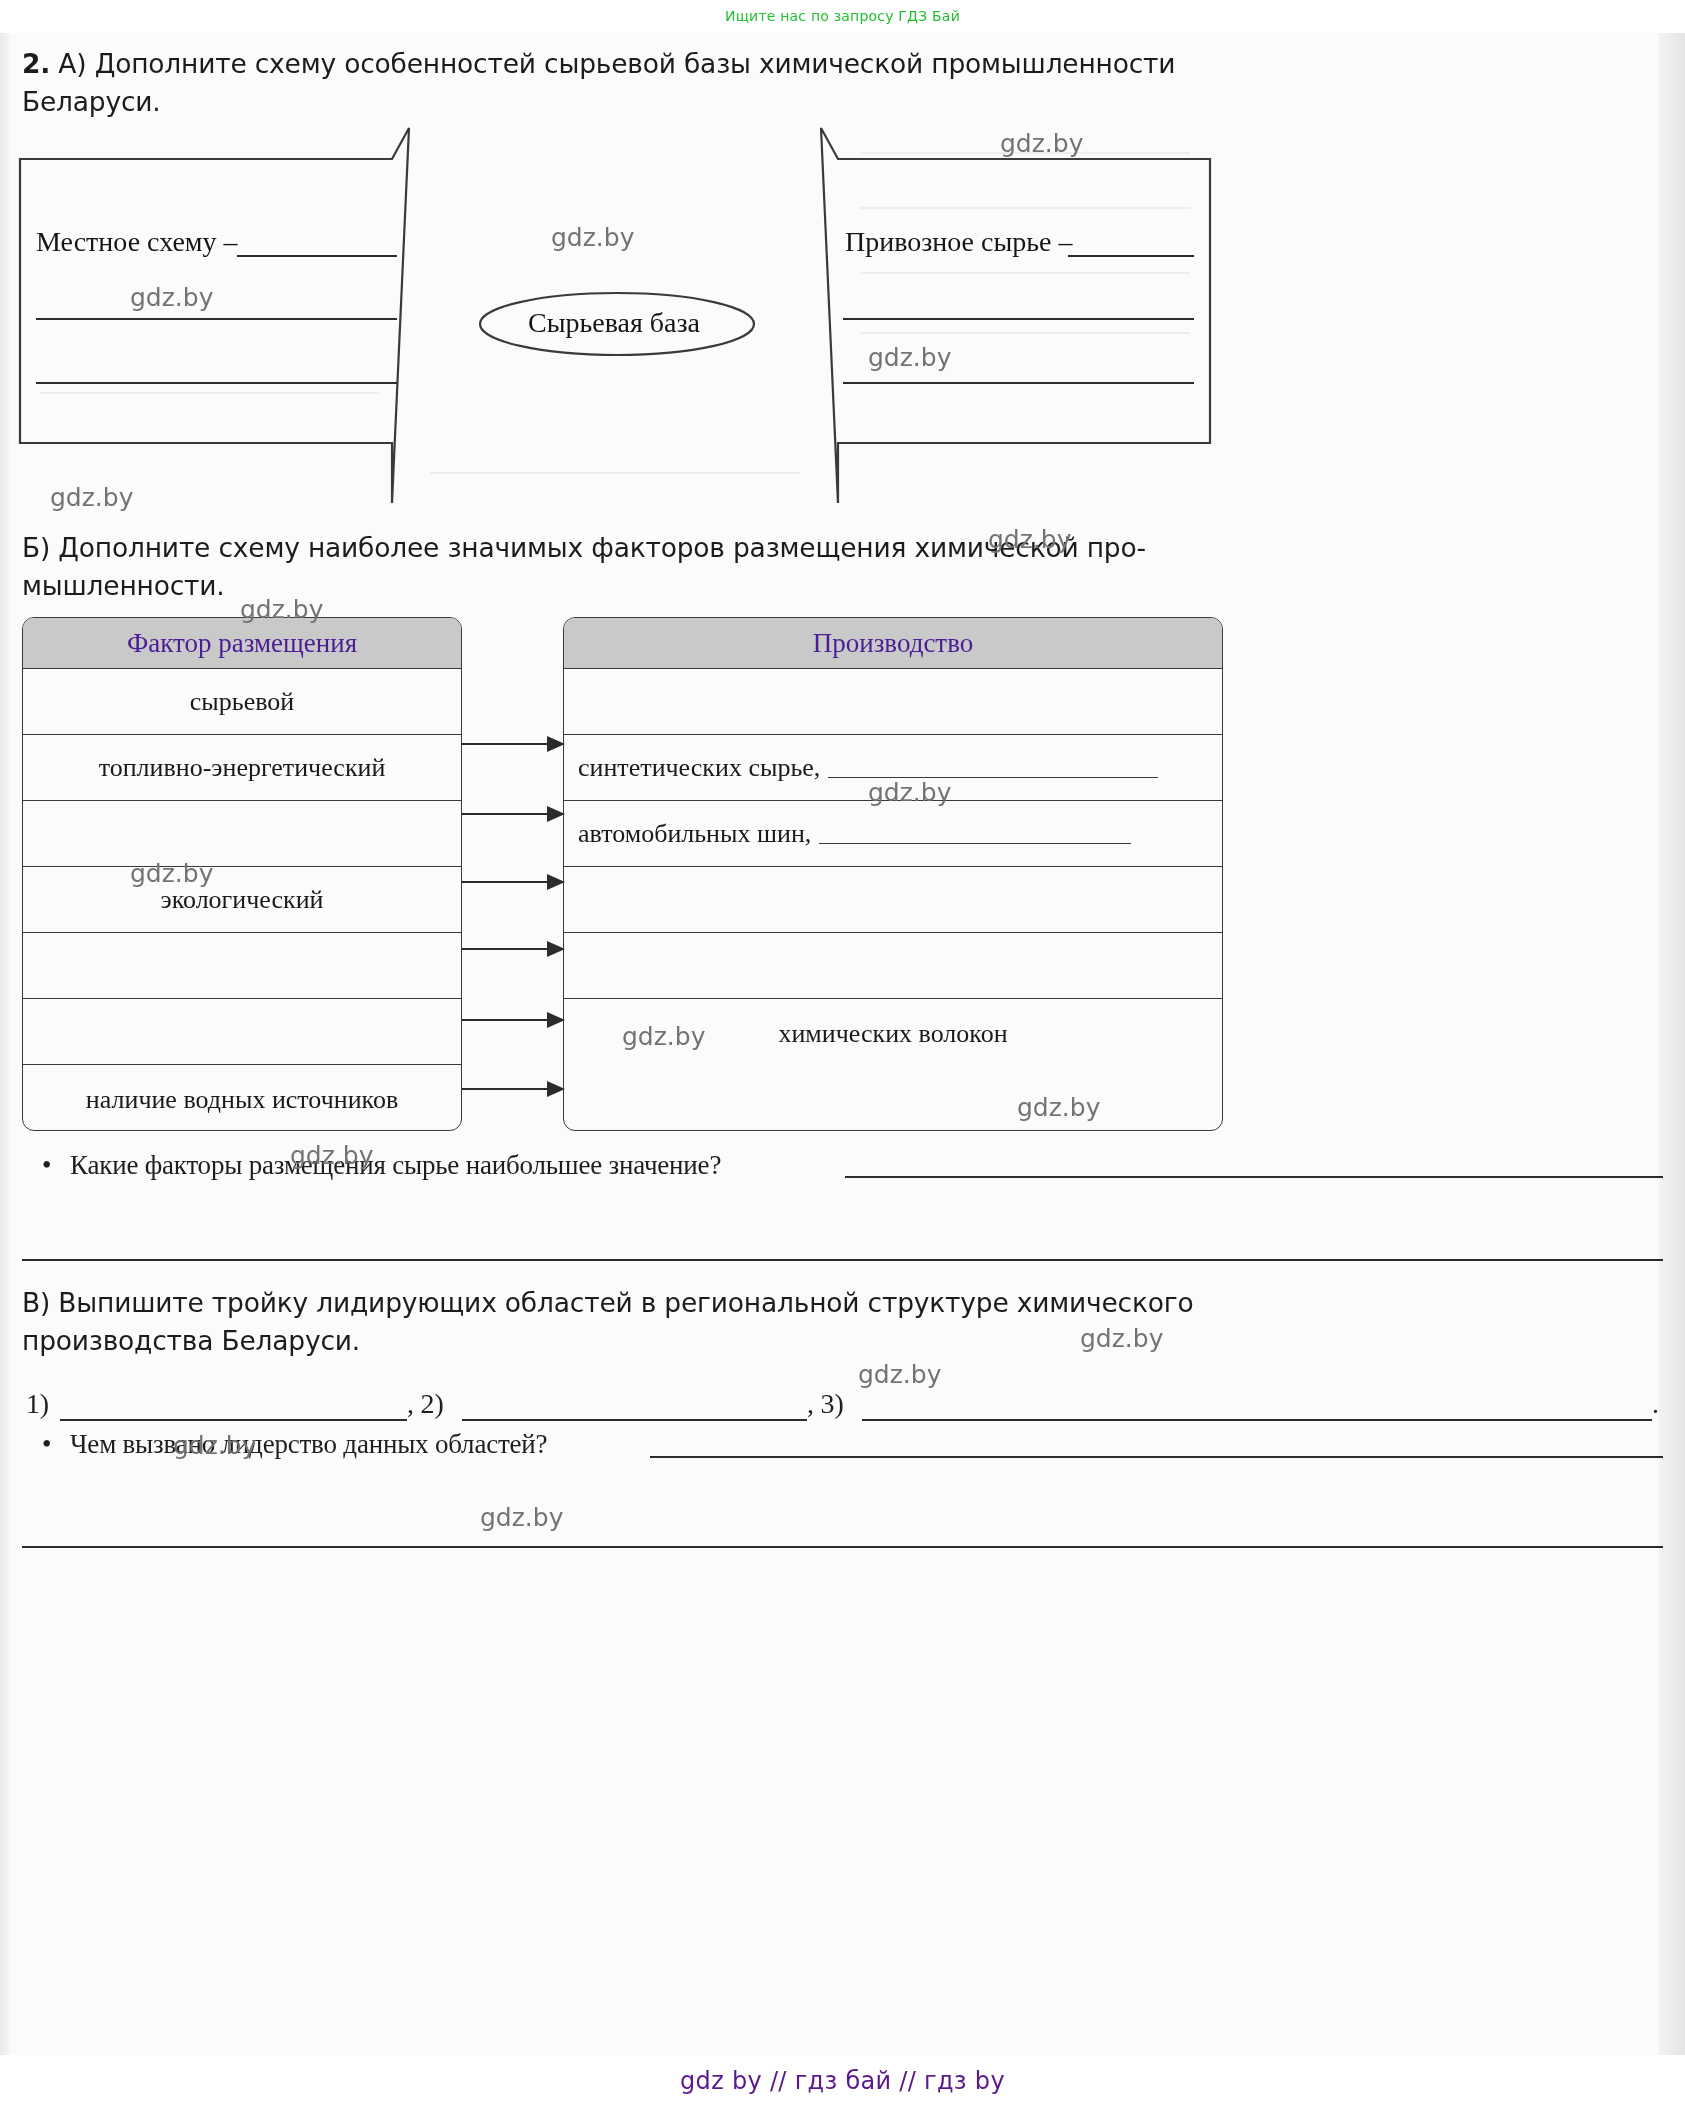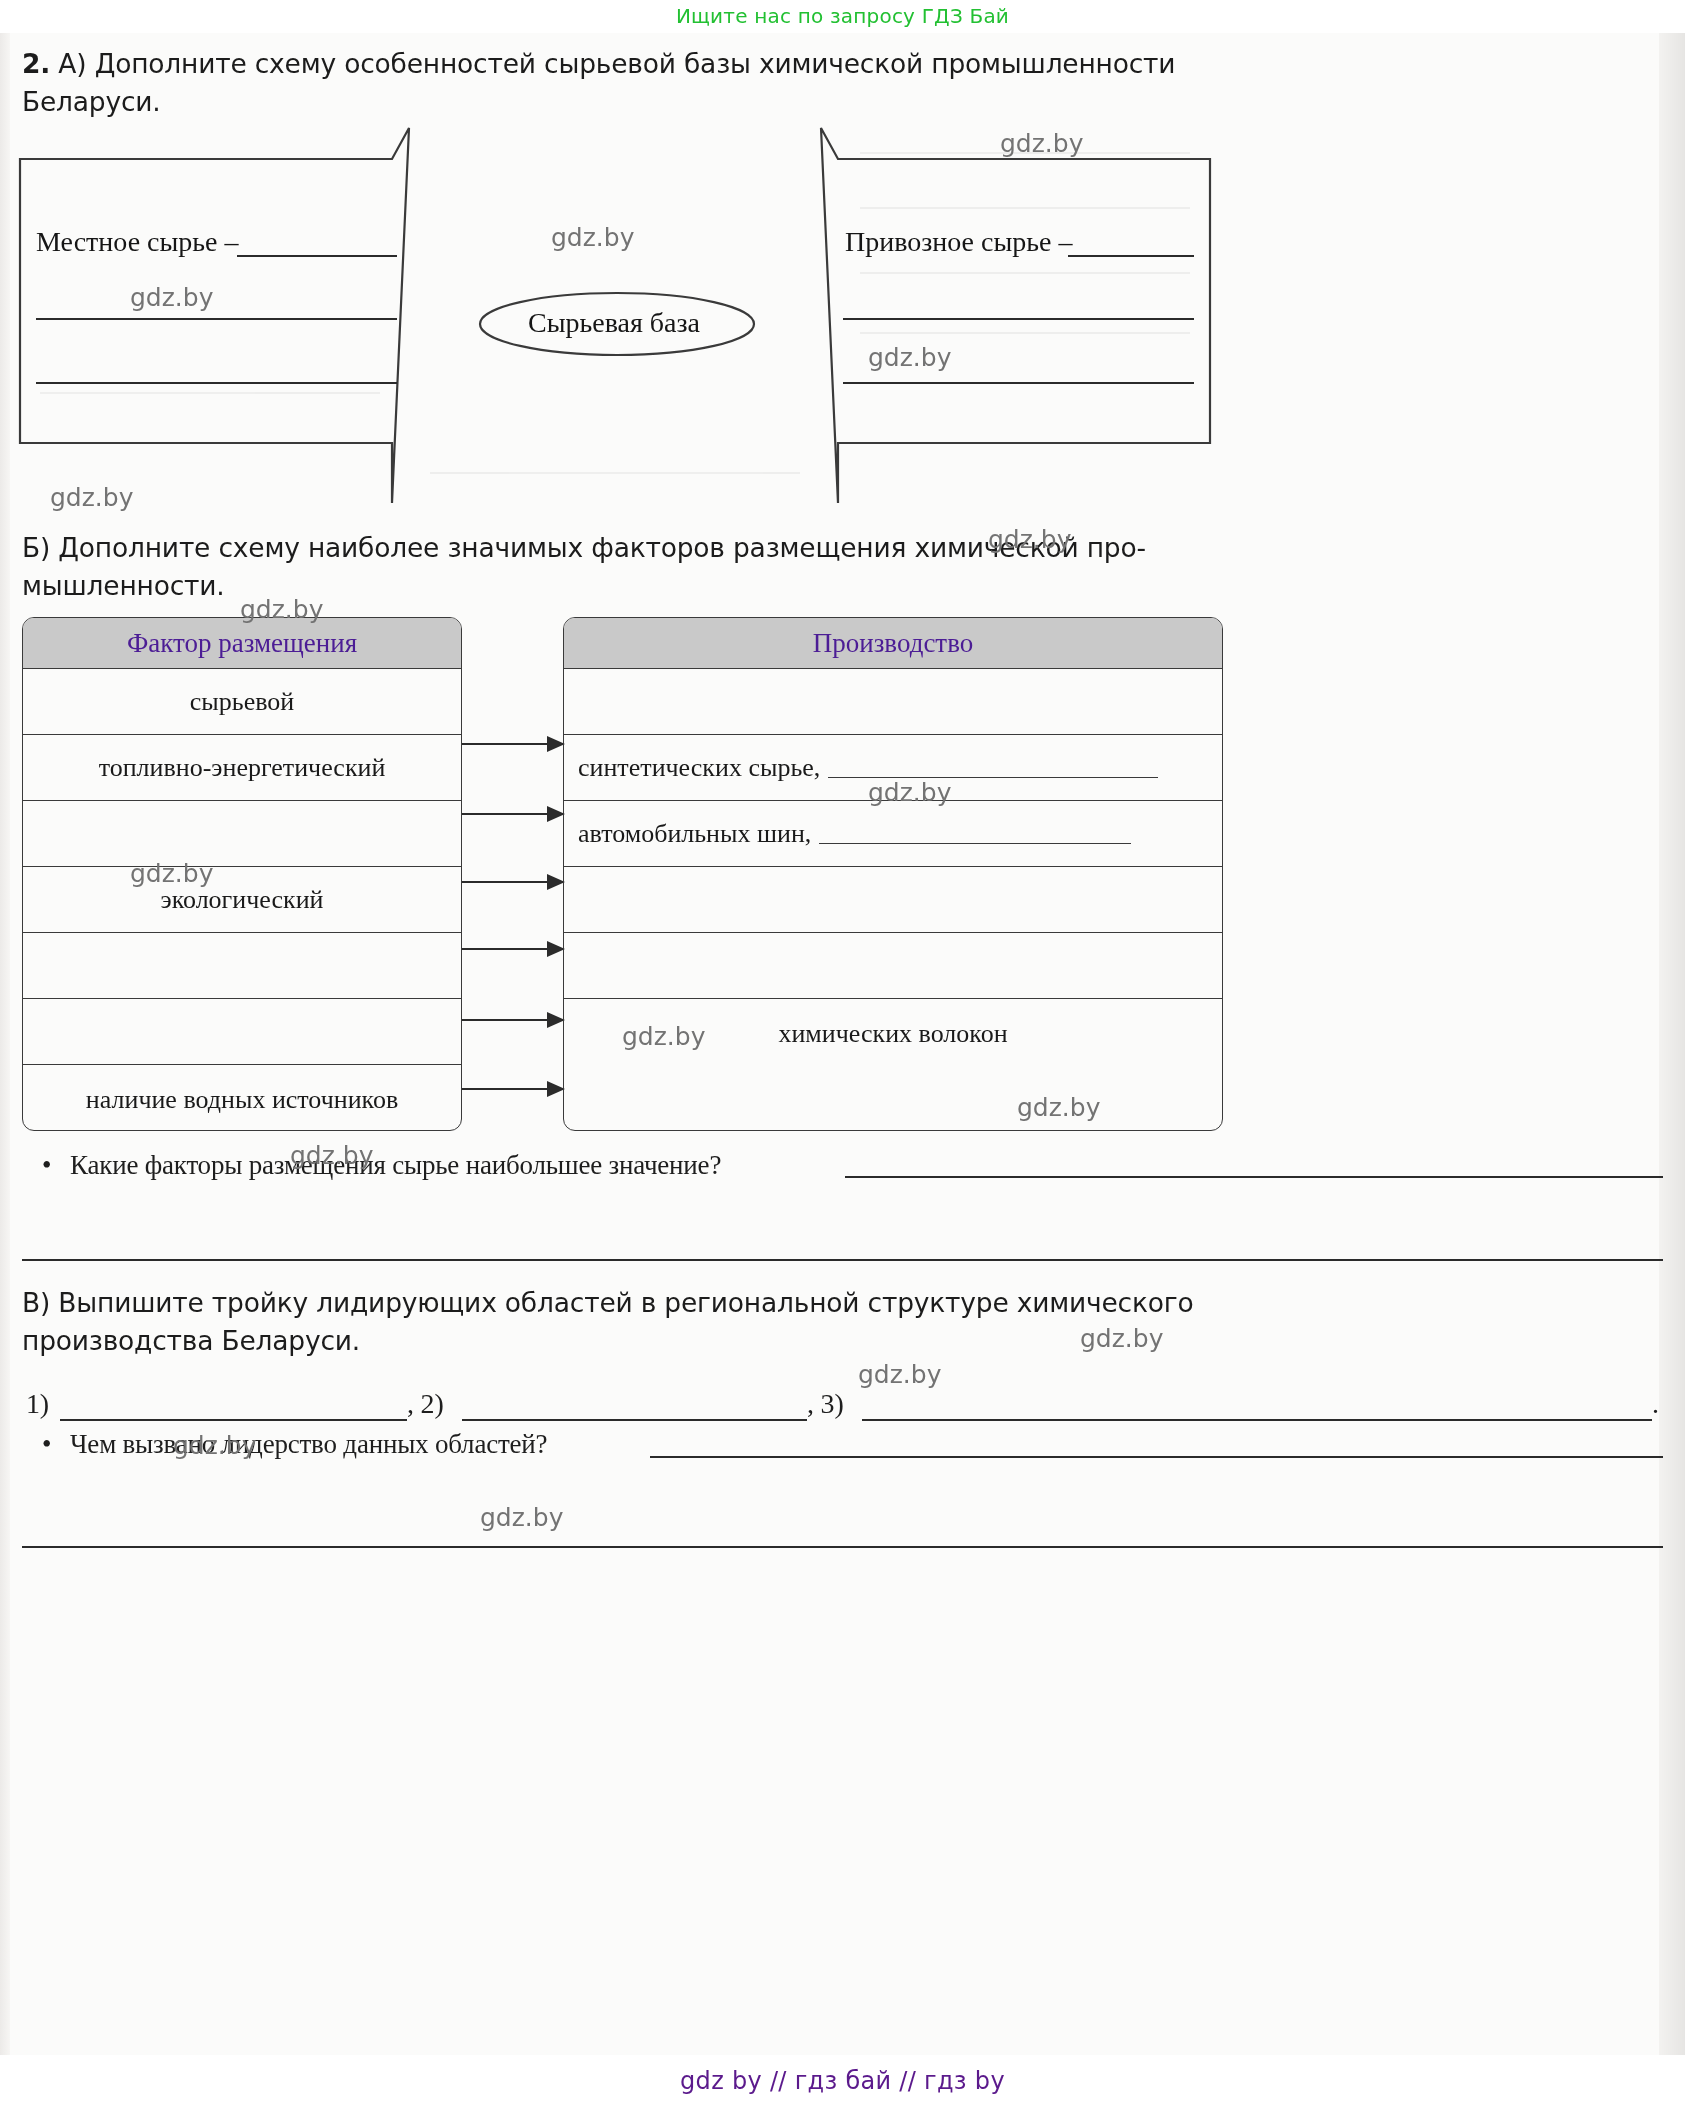--- a/index.html
+++ b/index.html
@@ -20,21 +20,21 @@
     position: absolute;
     left: 0; top: 0;
     width: 1685px;
     height: 33px;
     background: #ffffff;
     text-align: center;
     z-index: 40;
   }
   #promo-bar .promo-text {
     font-family: "DejaVu Sans", "Liberation Sans", sans-serif;
-    font-size: 20px;
+    font-size: 14px;
     color: #22c032;
     line-height: 33px;
     letter-spacing: .2px;
   }
 
   
   #page-sheet {
     position: absolute;
     left: 0; top: 33px;
     width: 1685px;
@@ -191,21 +191,21 @@
       <g opacity="0.07" stroke="#555" stroke-width="2" fill="none">
         <line x1="860" y1="120" x2="1190" y2="120"></line>
         <line x1="860" y1="175" x2="1190" y2="175"></line>
         <line x1="860" y1="240" x2="1190" y2="240"></line>
         <line x1="860" y1="300" x2="1190" y2="300"></line>
         <line x1="40" y1="360" x2="380" y2="360"></line>
         <line x1="430" y1="440" x2="800" y2="440"></line>
       </g>
     </svg>
 
-    <div class="box-label" style="left:36px; top:193px;">Местное сырье –</div>
+    <div class="box-label" style="left:36px; top:193px;">Местное схему –</div>
     <div class="rule" style="left:237px; top:222px; width:160px;"></div>
     <div class="rule" style="left:36px;  top:285px; width:361px;"></div>
     <div class="rule" style="left:36px;  top:349px; width:361px;"></div>
 
     <div class="box-label" style="left:528px; top:274px;">Сырьевая база</div>
 
     <div class="box-label" style="left:845px; top:193px;">Привозное сырье –</div>
     <div class="rule" style="left:1068px; top:222px; width:126px;"></div>
     <div class="rule" style="left:843px;  top:285px; width:351px;"></div>
     <div class="rule" style="left:843px;  top:349px; width:351px;"></div>

